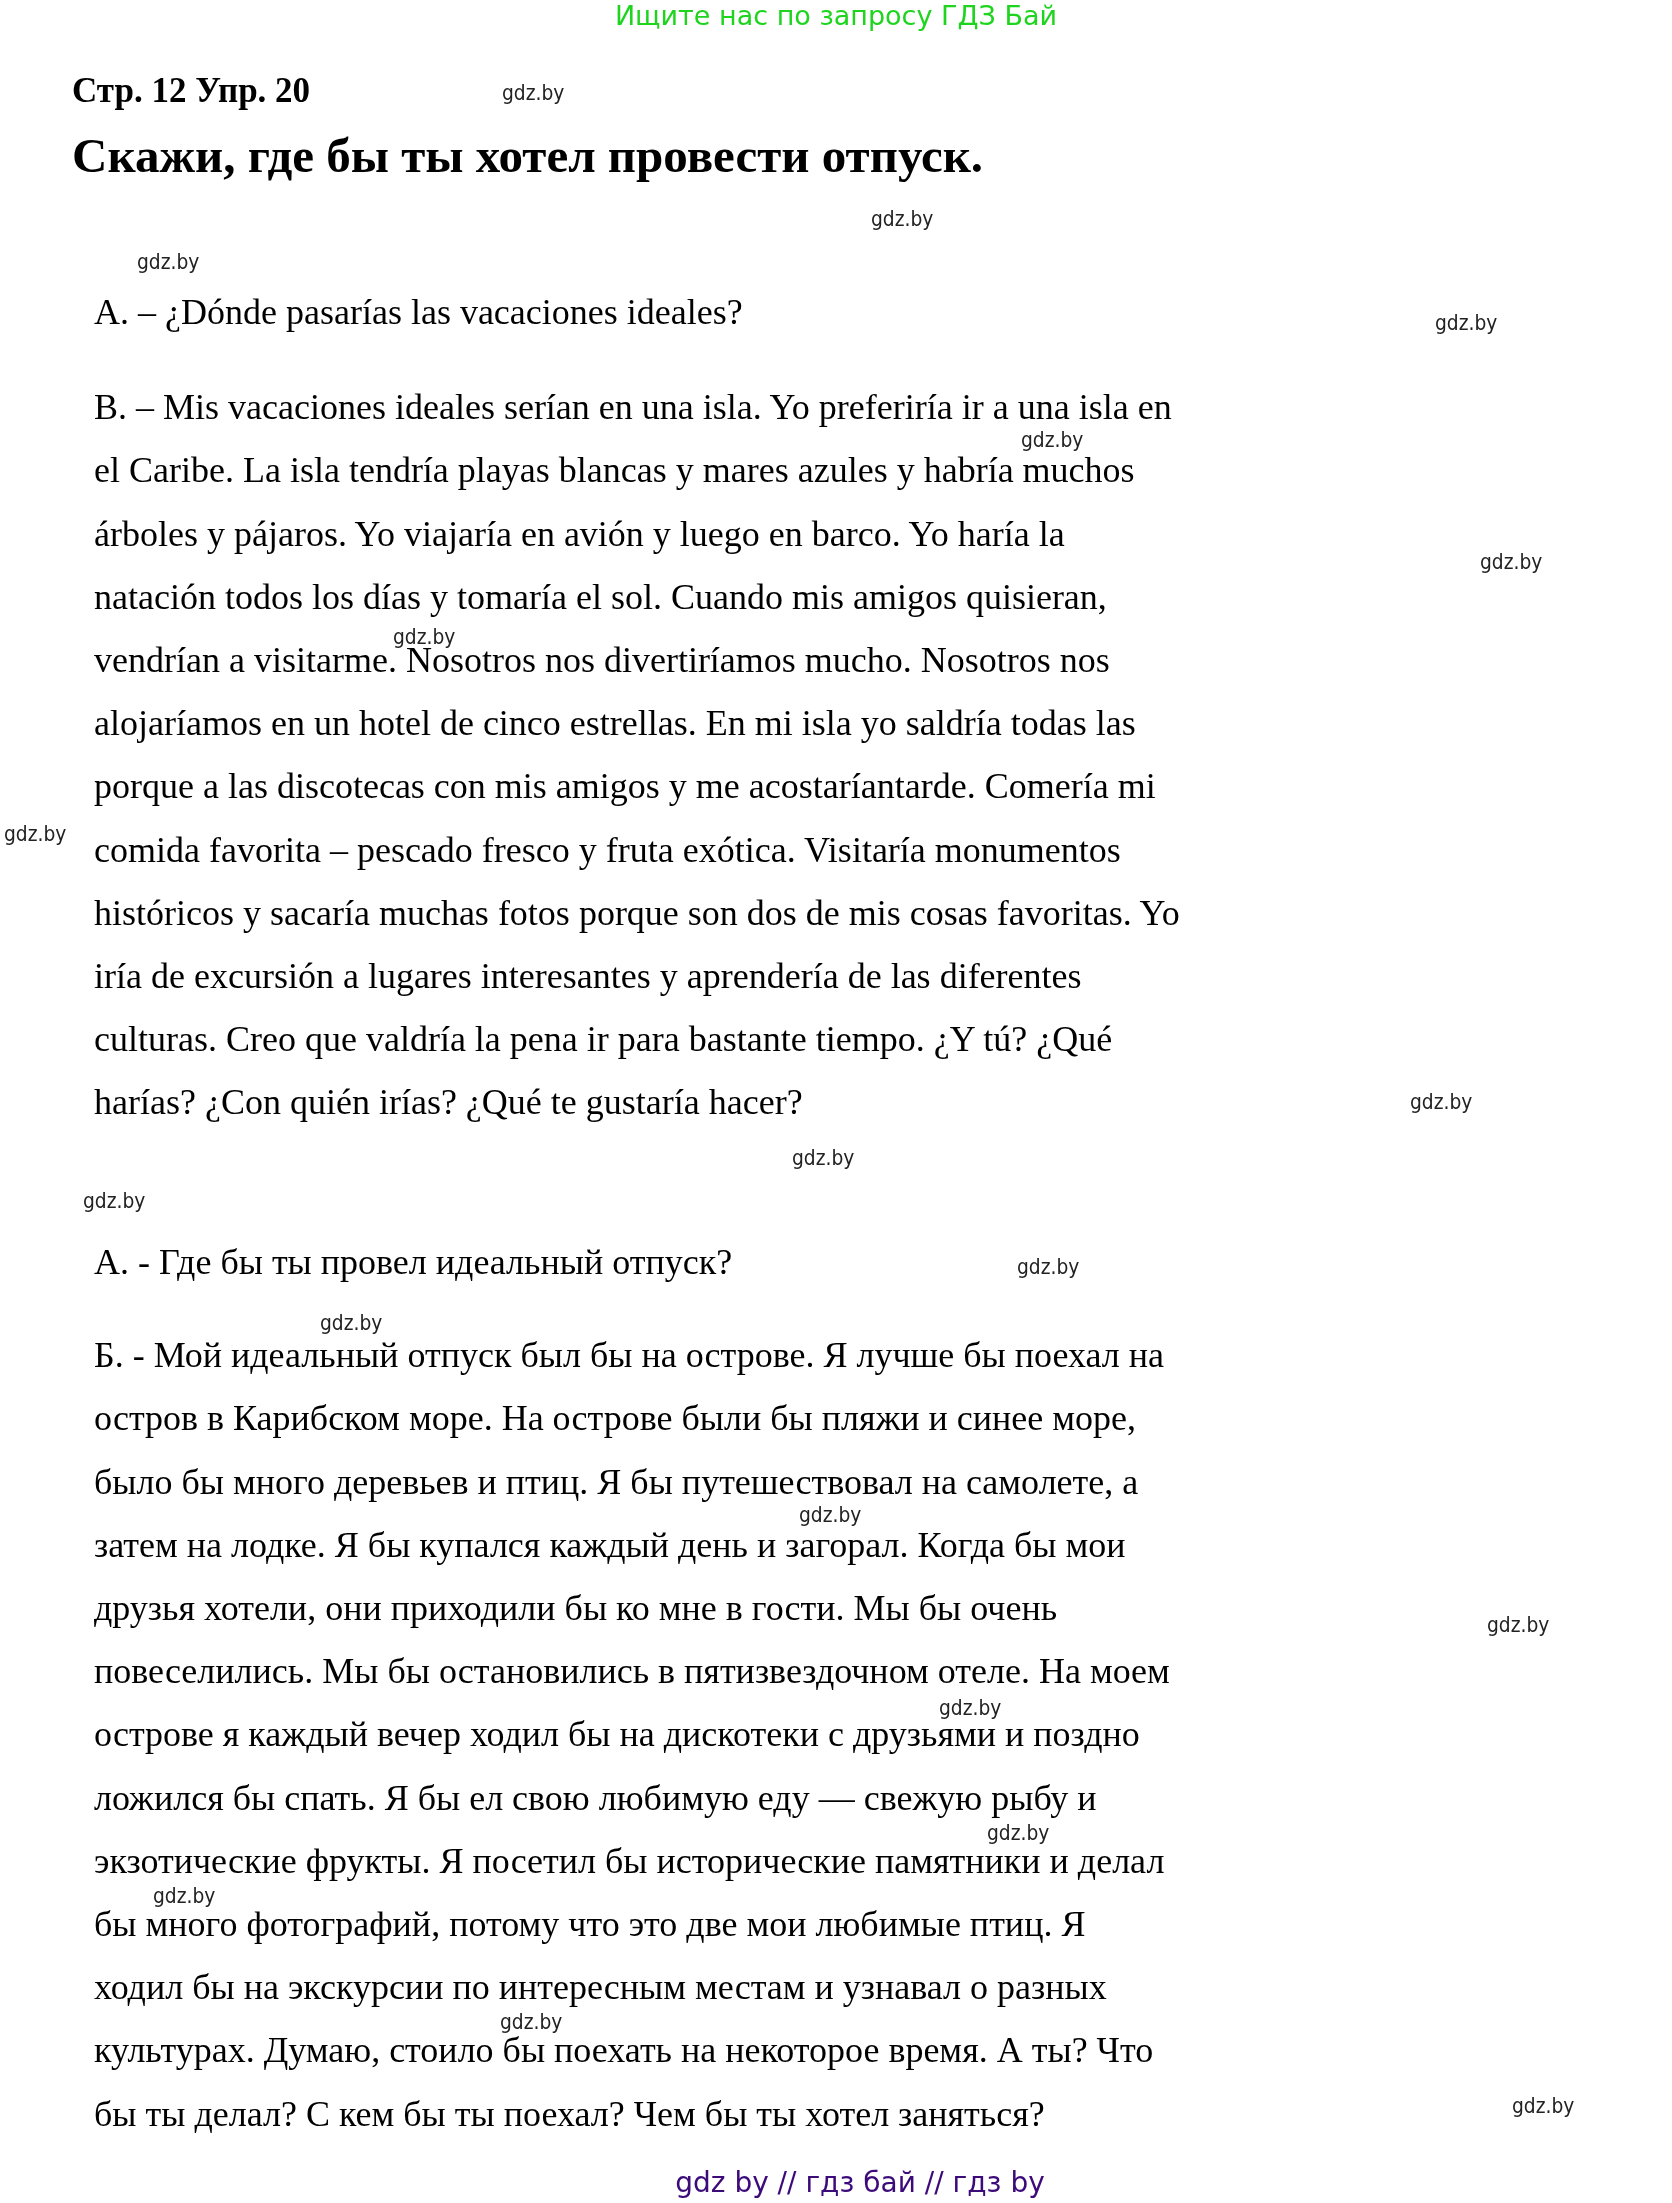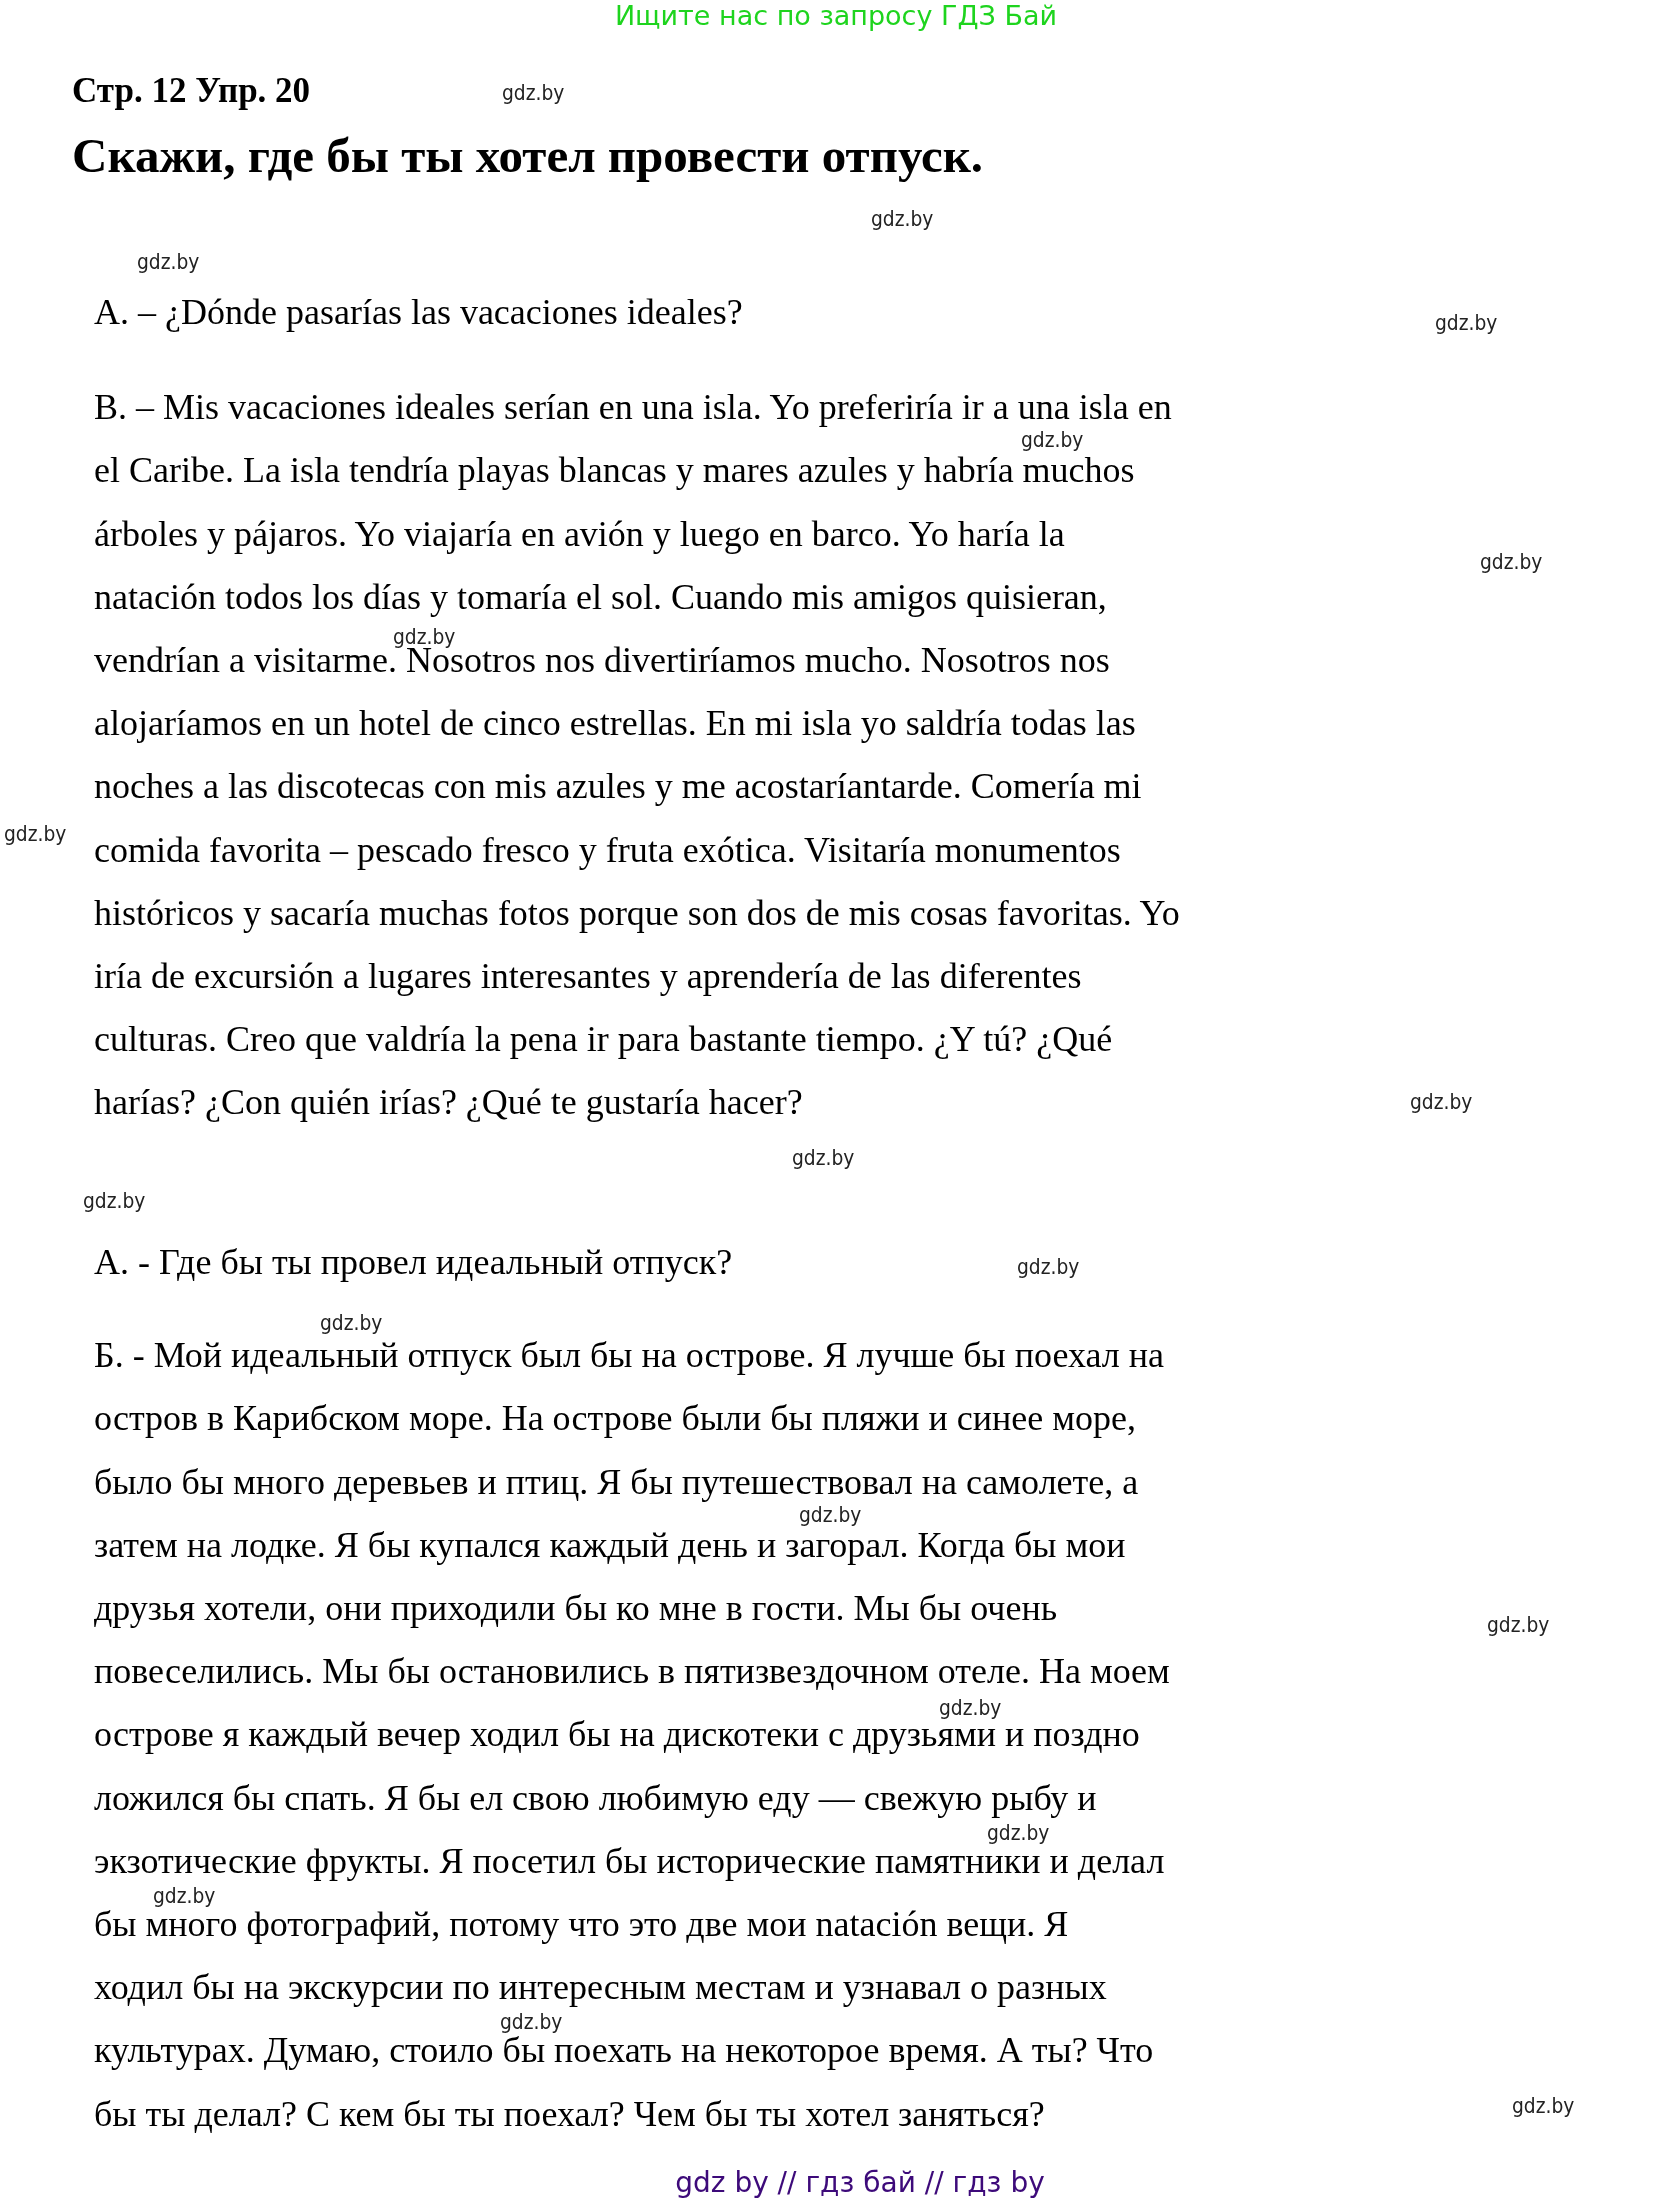--- a/index.html
+++ b/index.html
@@ -44,41 +44,41 @@
 
   <div class="line" style="top:284px">A. – ¿Dónde pasarías las vacaciones ideales?</div>
 
   <div>
     <div class="line" style="top:379px">B. – Mis vacaciones ideales serían en una isla. Yo preferiría ir a una isla en</div>
     <div class="line" style="top:442px">el Caribe. La isla tendría playas blancas y mares azules y habría muchos</div>
     <div class="line" style="top:506px">árboles y pájaros. Yo viajaría en avión y luego en barco. Yo haría la</div>
     <div class="line" style="top:569px">natación todos los días y tomaría el sol. Cuando mis amigos quisieran,</div>
     <div class="line" style="top:632px">vendrían a visitarme. Nosotros nos divertiríamos mucho. Nosotros nos</div>
     <div class="line" style="top:695px">alojaríamos en un hotel de cinco estrellas. En mi isla yo saldría todas las</div>
-    <div class="line" style="top:758px">noches a las discotecas con mis azules y me acostaríantarde. Comería mi</div>
+    <div class="line" style="top:758px">porque a las discotecas con mis amigos y me acostaríantarde. Comería mi</div>
     <div class="line" style="top:822px">comida favorita – pescado fresco y fruta exótica. Visitaría monumentos</div>
     <div class="line" style="top:885px">históricos y sacaría muchas fotos porque son dos de mis cosas favoritas. Yo</div>
     <div class="line" style="top:948px">iría de excursión a lugares interesantes y aprendería de las diferentes</div>
     <div class="line" style="top:1011px">culturas. Creo que valdría la pena ir para bastante tiempo. ¿Y tú? ¿Qué</div>
     <div class="line" style="top:1074px">harías? ¿Con quién irías? ¿Qué te gustaría hacer?</div>
   </div>
 
   <div class="line" style="top:1234px">А. - Где бы ты провел идеальный отпуск?</div>
 
   <div>
     <div class="line" style="top:1327px">Б. - Мой идеальный отпуск был бы на острове. Я лучше бы поехал на</div>
     <div class="line" style="top:1390px">остров в Карибском море. На острове были бы пляжи и синее море,</div>
     <div class="line" style="top:1454px">было бы много деревьев и птиц. Я бы путешествовал на самолете, а</div>
     <div class="line" style="top:1517px">затем на лодке. Я бы купался каждый день и загорал. Когда бы мои</div>
     <div class="line" style="top:1580px">друзья хотели, они приходили бы ко мне в гости. Мы бы очень</div>
     <div class="line" style="top:1643px">повеселились. Мы бы остановились в пятизвездочном отеле. На моем</div>
     <div class="line" style="top:1706px">острове я каждый вечер ходил бы на дискотеки с друзьями и поздно</div>
     <div class="line" style="top:1770px">ложился бы спать. Я бы ел свою любимую еду — свежую рыбу и</div>
     <div class="line" style="top:1833px">экзотические фрукты. Я посетил бы исторические памятники и делал</div>
-    <div class="line" style="top:1896px">бы много фотографий, потому что это две мои natación вещи. Я</div>
+    <div class="line" style="top:1896px">бы много фотографий, потому что это две мои любимые птиц. Я</div>
     <div class="line" style="top:1959px">ходил бы на экскурсии по интересным местам и узнавал о разных</div>
     <div class="line" style="top:2022px">культурах. Думаю, стоило бы поехать на некоторое время. А ты? Что</div>
     <div class="line" style="top:2086px">бы ты делал? С кем бы ты поехал? Чем бы ты хотел заняться?</div>
   </div>
 
   <div class="wm" style="left:502px;top:81px">gdz.by</div>
   <div class="wm" style="left:871px;top:207px">gdz.by</div>
   <div class="wm" style="left:137px;top:250px">gdz.by</div>
   <div class="wm" style="left:1435px;top:311px">gdz.by</div>
   <div class="wm" style="left:1021px;top:428px">gdz.by</div>

